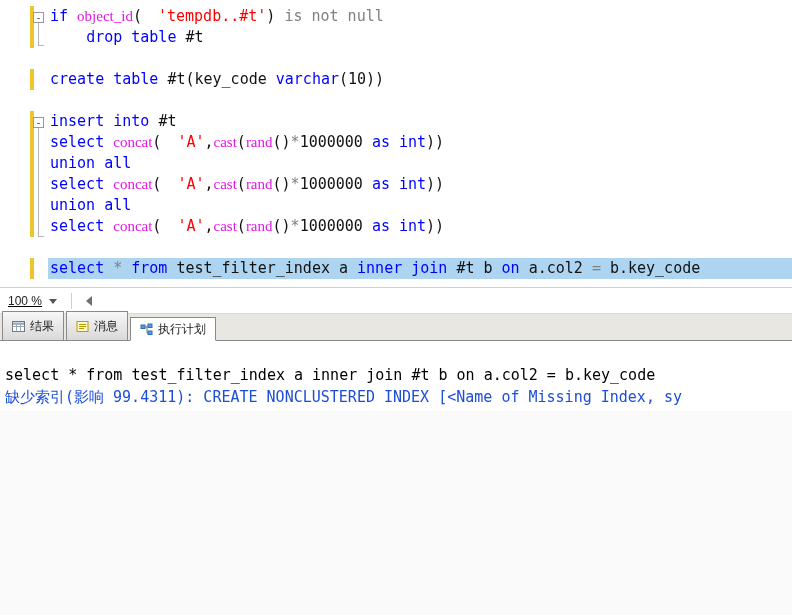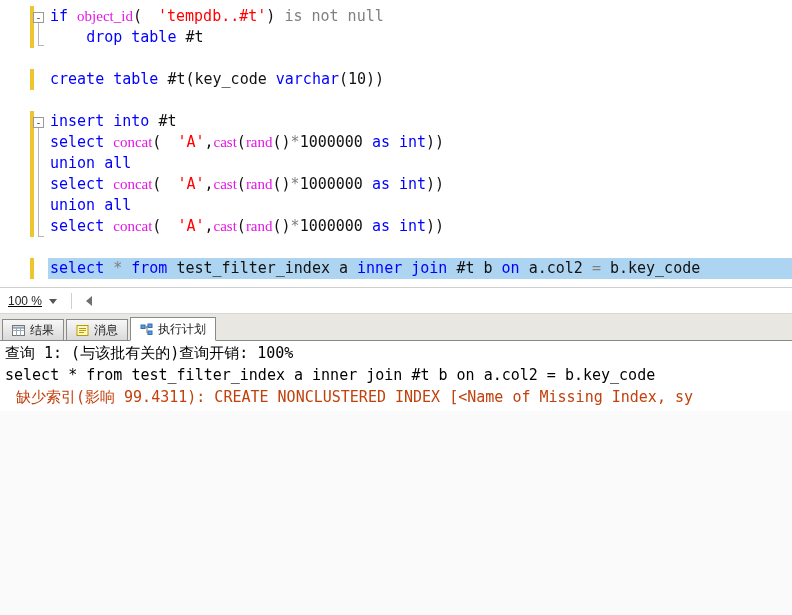--- a/index.html
+++ b/index.html
@@ -36,35 +36,35 @@
     border-right:4px solid transparent; border-top:5px solid #555; }
   .vdiv { width:1px; height:16px; background:#cfcfcf; margin:0 6px; }
   .scroll-left { width:0; height:0; border-top:5px solid transparent;
     border-bottom:5px solid transparent; border-right:6px solid #6f6f6f;
     margin-left:8px; }
 
   
   #tab-bar { position:absolute; left:0; top:314px; width:792px; height:27px;
     background:#e9e7e2; border-bottom:1px solid #8a8a8a; display:flex;
     align-items:flex-end; padding-left:2px; }
-  .tab { display:inline-flex; align-items:center; gap:5px; height:21px;
+  .tab { display:inline-flex; align-items:center; gap:5px; height:29px;
     padding:0 9px; font-size:12px; color:#222; border:1px solid #8a8a8a;
     border-bottom:none; background:linear-gradient(#f7f7f7,#d9d9d9);
     margin-right:2px; position:relative; cursor:default; }
   .tab.active { height:24px; background:#fff; z-index:2; margin-bottom:-1px;
     border-bottom:1px solid #fff; }
   .tab-ic { display:inline-flex; }
 
   
   #plan-header { position:absolute; left:0; top:341px; width:792px; height:70px;
     background:#fff; overflow:hidden; }
   .msg { position:absolute; left:5px; white-space:pre;
     font-family:"DejaVu Sans Mono","Liberation Mono",monospace; font-size:15px;
     color:#000; }
-  .msg.green { color:#c2410c;margin-left:11px; }
+  .msg.green { color:#1d4ed8; }
 
   
   #plan { position:absolute; left:0; top:411px; width:792px; height:204px;
     background:#fafafa; overflow:hidden; }
 </style>
 </head>
 <body>
 
 <div id="screen">
 
@@ -138,21 +138,20 @@
             <rect x="8" y="1" width="4" height="3.5" fill="#5b9bd5" stroke="#2f6fbf"></rect>
             <rect x="8" y="8" width="4" height="3.5" fill="#5b9bd5" stroke="#2f6fbf"></rect>
             <path d="M5 4 H7 M7 3 V10 M7 3 H8 M7 10 H8" stroke="#777" fill="none"></path>
           </svg>
       </span>
       <span>执行计划</span>
     </div>
   </div>
 
   <div id="plan-header">
-    <div class="msg" style="top:3px">查询 1: (与该批有关的)查询开销: 100%</div>
     <div class="msg" style="top:25px">select * from test_filter_index a inner join #t b on a.col2 = b.key_code</div>
     <div class="msg green" style="top:47px">缺少索引(影响 99.4311): CREATE NONCLUSTERED INDEX [&lt;Name of Missing Index, sy</div>
   </div>
 
   <div id="plan">
 
     
     
     
 

